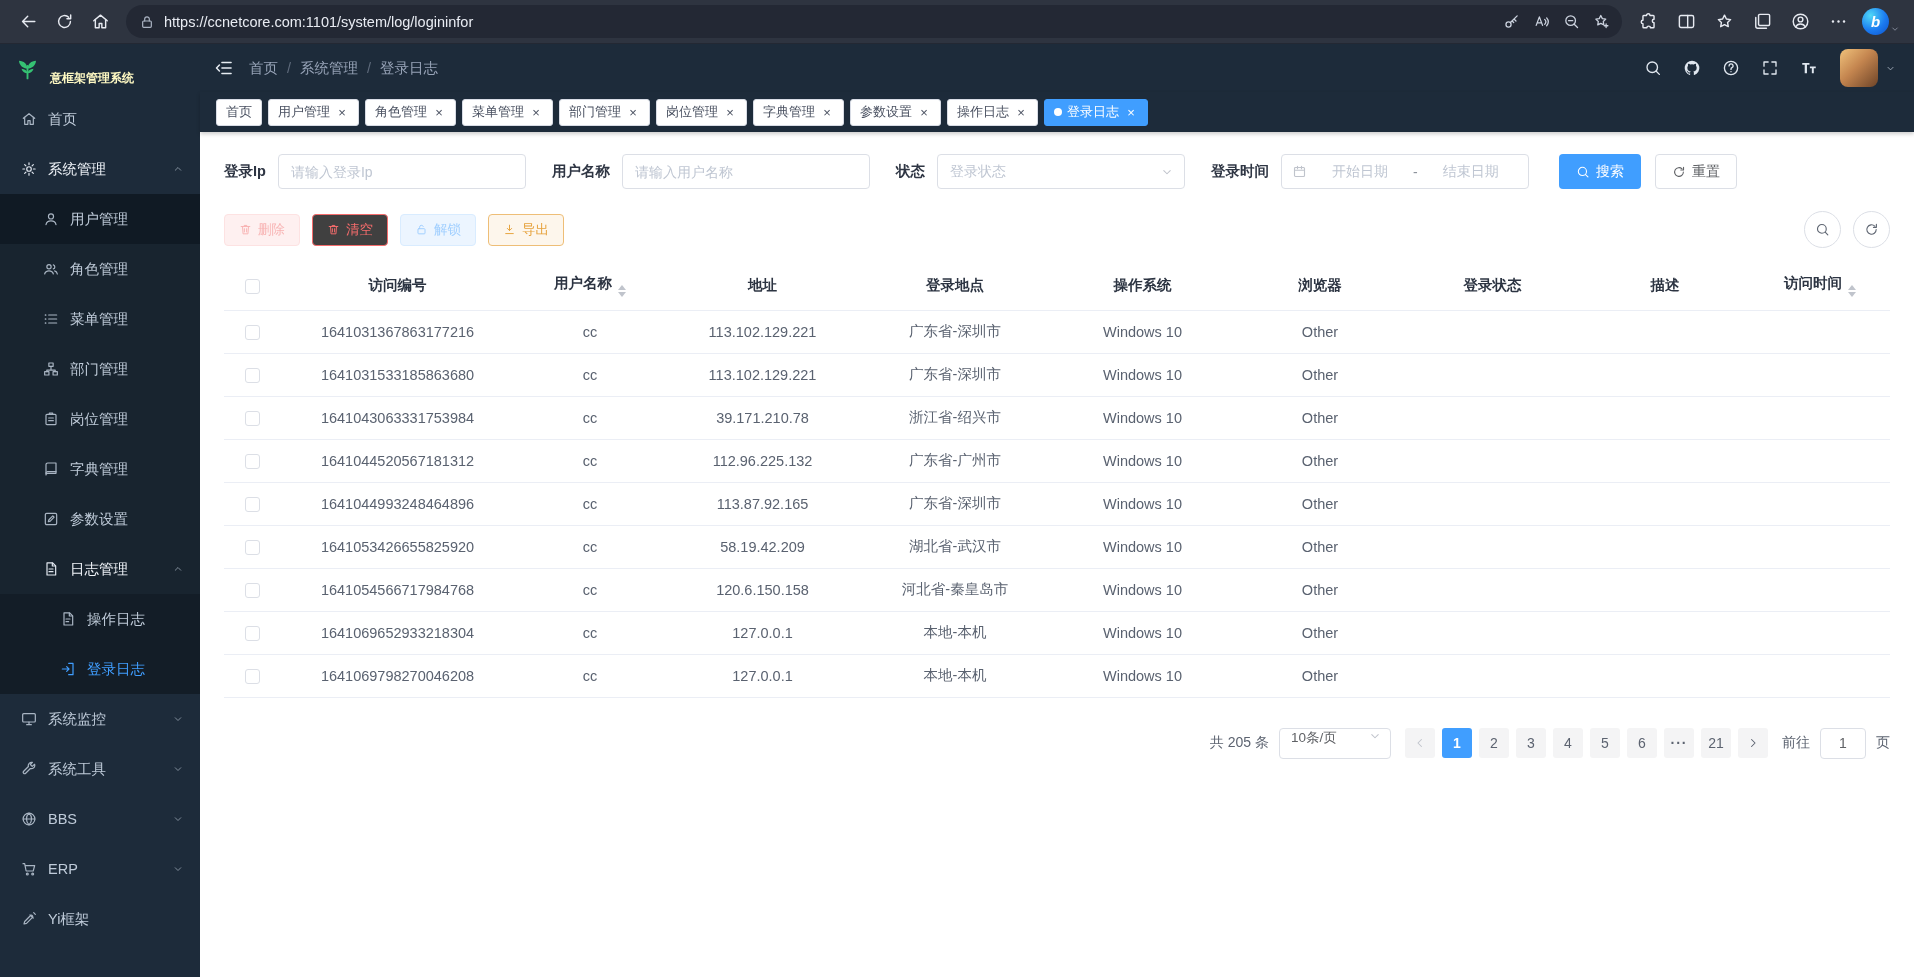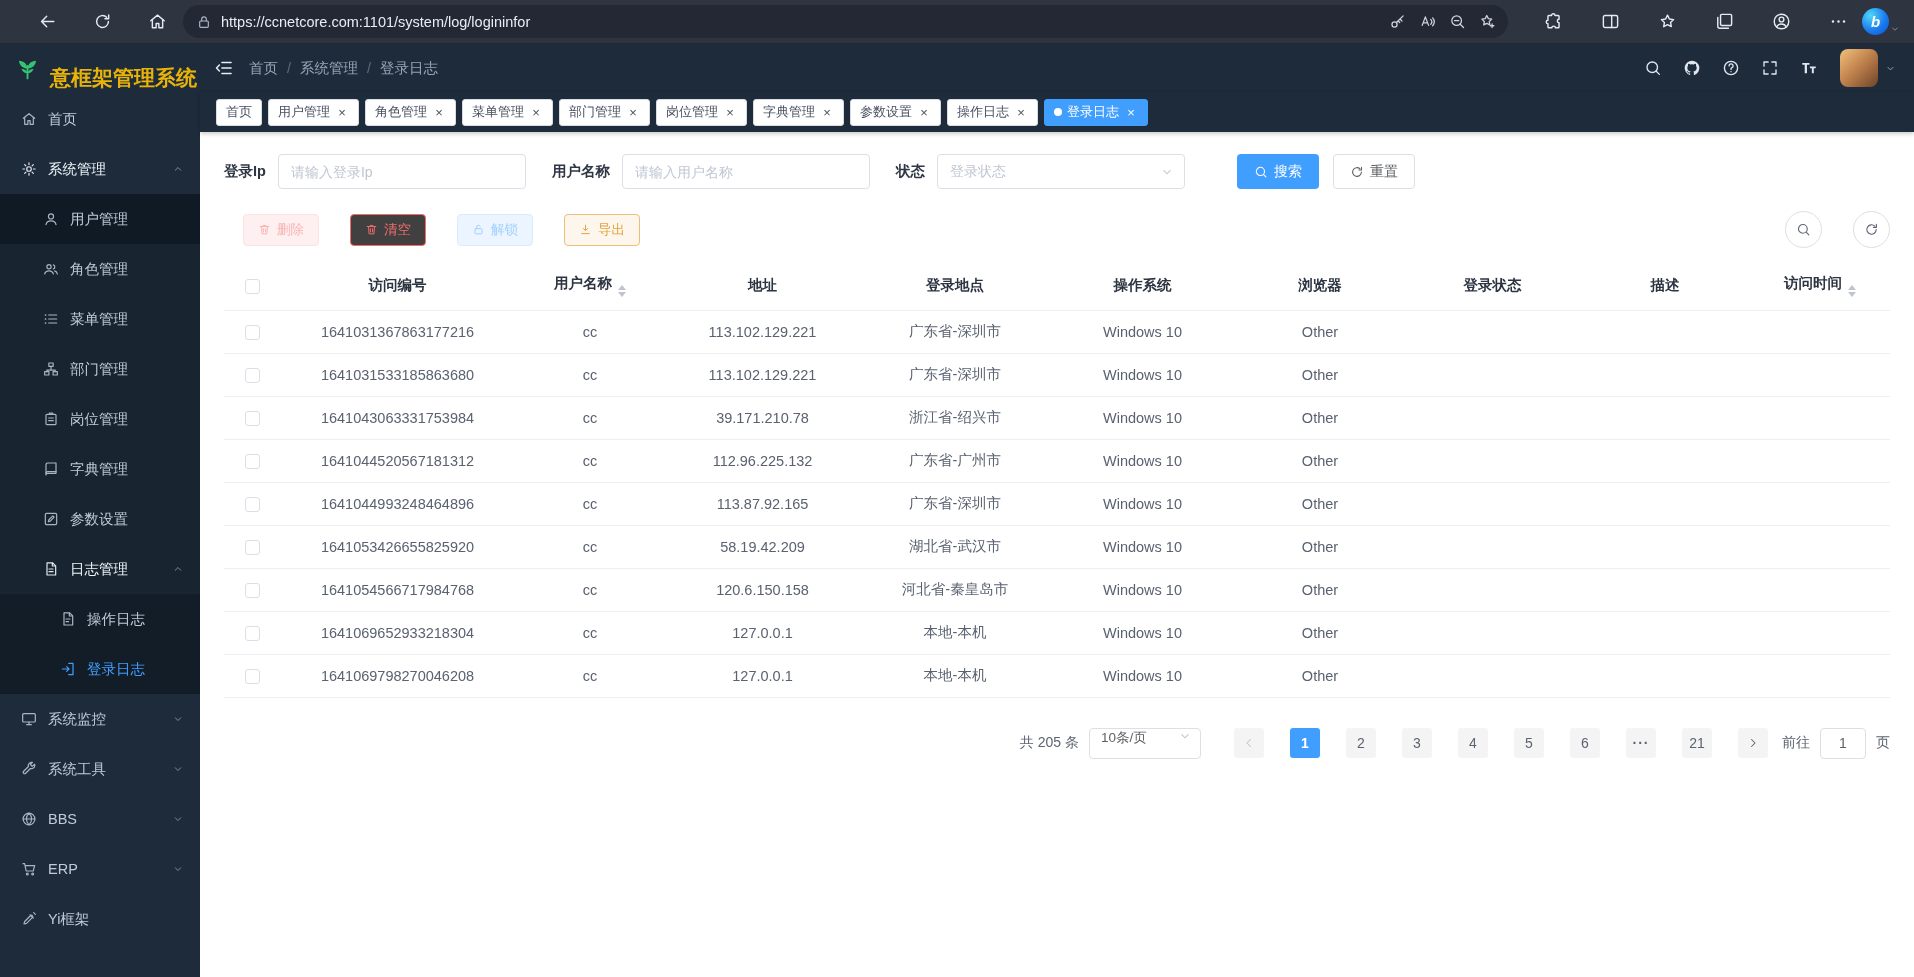--- a/index.html
+++ b/index.html
@@ -1,18 +1,18 @@
 <!DOCTYPE html>
 <html><head>
 <meta charset="utf-8">
 <style>
   * { margin:0; padding:0; box-sizing:border-box; }
   html,body { width:1914px; height:977px; overflow:hidden; background:#fff;
     font-family:"Liberation Sans","DejaVu Sans",sans-serif; font-size:14px; }
-  button { font-family:inherit; background:none; border:none; cursor:pointer;margin-left:19px; }
+  button { font-family:inherit; background:none; border:none; cursor:pointer; }
   svg { display:block; }
 
   
   .chrome { height:44px; background:#2e3440; border-bottom:1px solid #232833;
     display:flex; align-items:center; padding:0 10px; }
   .chrome-btn { width:36px; height:36px; border-radius:7px; display:flex; align-items:center;
     justify-content:center; color:#e7eaf1; flex-shrink:0; }
   .chrome-btn svg { width:19px; height:19px; }
   .addr { flex:1; height:33px; margin:0 8px; background:#232834; border-radius:17px;
     display:flex; align-items:center; padding:0 6px 0 13px; color:#e9ecf3; min-width:0; }
@@ -30,21 +30,21 @@
   .bing::after { content:"b"; }
   .bing-chev { color:#9aa3b2; display:flex; padding-bottom:1px; }
   .bing-chev svg { width:10px; height:10px; }
 
   
   .app { display:flex; height:933px; }
   .sidebar { width:200px; background:#1d2b3a; flex-shrink:0; display:flex; flex-direction:column; }
   .logo-row { height:48px; display:flex; align-items:center; gap:10px; padding:0 15px; flex-shrink:0; }
   .logo-ic { color:#35c273; display:flex; }
   .logo-ic svg { width:25px; height:25px; }
-  .logo-title { color:#eab308; font-size:21px; font-weight:700; white-space:nowrap;margin-top:20px; }
+  .logo-title { color:#fef9c3; font-size:12px; font-weight:700; white-space:nowrap;margin-top:20px; }
   .menu { flex:1; overflow:hidden; padding-top:2px; }
   .menu-item { height:50px; display:flex; align-items:center; gap:11px; padding:0 16px 0 21px;
     color:#bfcbd9; font-size:14.5px; cursor:pointer; white-space:nowrap; }
   .menu-item .mi-icon { display:flex; color:#a9b5c3; }
   .menu-item .mi-icon svg { width:16px; height:16px; }
   .menu-item .mi-chev { margin-left:auto; display:flex; color:#8b97a5; }
   .menu-item .mi-chev svg { width:12px; height:12px; }
   .menu-item.expanded { color:#f0f4f9; }
   .menu-item.expanded .mi-icon { color:#e2e8f0; }
   .menu-item.lvl2 { padding-left:43px; background:#18242f; }
@@ -98,21 +98,21 @@
   .sel-chev svg { width:14px; height:14px; }
   .f-range { display:flex; align-items:center; padding:0 10px; gap:6px; }
   .cal { display:flex; color:#c0c4cc; }
   .cal svg { width:15px; height:15px; }
   .r-ph { flex:1; text-align:center; color:#bfc6d2; }
   .r-sep { color:#8d939c; }
   .btn { height:35px; border-radius:4px; display:inline-flex; align-items:center; gap:6px;
     padding:0 16px; font-size:14px; border:1px solid transparent; }
   .btn .b-ic { display:flex; }
   .btn svg { width:14px; height:14px; }
-  .btn-primary { background:#409eff; color:#fff; margin-left:26px; }
+  .btn-primary { background:#409eff; color:#fff; margin-left:4px; }
   .btn-plain { background:#fff; border-color:#dcdfe6; color:#606266; margin-left:14px; }
 
   .toolbar-row { display:flex; align-items:center; gap:12px; margin-top:22px; }
   .tbtn { height:32px; padding:0 14px; border-radius:4px; font-size:13.5px; display:inline-flex;
     align-items:center; gap:6px; border:1px solid transparent; }
   .tbtn .b-ic { display:flex; }
   .tbtn svg { width:13px; height:13px; }
   .tbtn-delete { background:#fef0f0; border-color:#fde2e2; color:#f8b3b3; cursor:not-allowed; }
   .tbtn-clear  { background:#404040; border-color:#f56c6c; color:#f56c6c; }
   .tbtn-unlock { background:#ecf5ff; border-color:#d9ecff; color:#a0cfff; cursor:not-allowed; }
@@ -587,20 +587,34 @@
           <label class="f-label">状态</label>
           <div class="f-select">
             <span class="ph">登录状态</span>
             <span class="sel-chev">
                 <svg viewBox="0 0 24 24" fill="none" stroke="currentColor" stroke-width="1.8" stroke-linecap="round" stroke-linejoin="round">
                   <path d="M6.5 9.5L12 15l5.5-5.5"></path>
                 </svg>
               </span>
           </div>
         </div>
+        <div class="filter-item">
+          <label class="f-label">登录时间</label>
+          <div class="f-range">
+            <span class="cal">
+                <svg viewBox="0 0 24 24" fill="none" stroke="currentColor" stroke-width="1.8" stroke-linecap="round" stroke-linejoin="round">
+                  <rect x="4" y="5.5" width="16" height="14.5" rx="1.5"></rect>
+                  <path d="M4 10h16M8.8 3.5v4M15.2 3.5v4"></path>
+                </svg>
+              </span>
+            <span class="r-ph">开始日期</span>
+            <span class="r-sep">-</span>
+            <span class="r-ph">结束日期</span>
+          </div>
+        </div>
         <button class="btn btn-primary">
           <span class="b-ic">
               <svg viewBox="0 0 24 24" fill="none" stroke="currentColor" stroke-width="1.8" stroke-linecap="round" stroke-linejoin="round">
                 <circle cx="11" cy="11" r="7"></circle>
                 <path d="M16.3 16.3l4.2 4.2"></path>
               </svg>
             </span>
           <span>搜索</span>
         </button>
         <button class="btn btn-plain">

